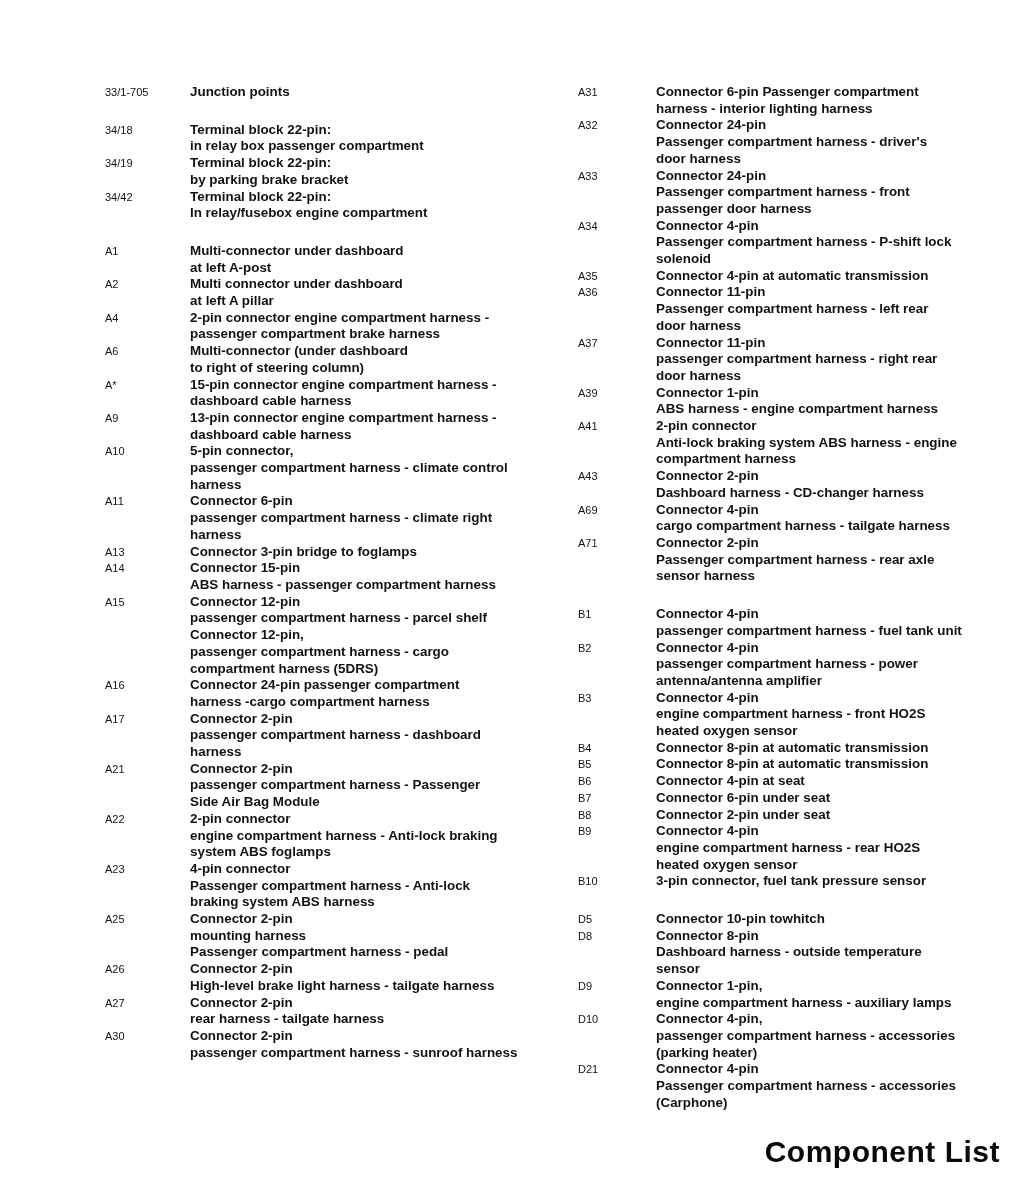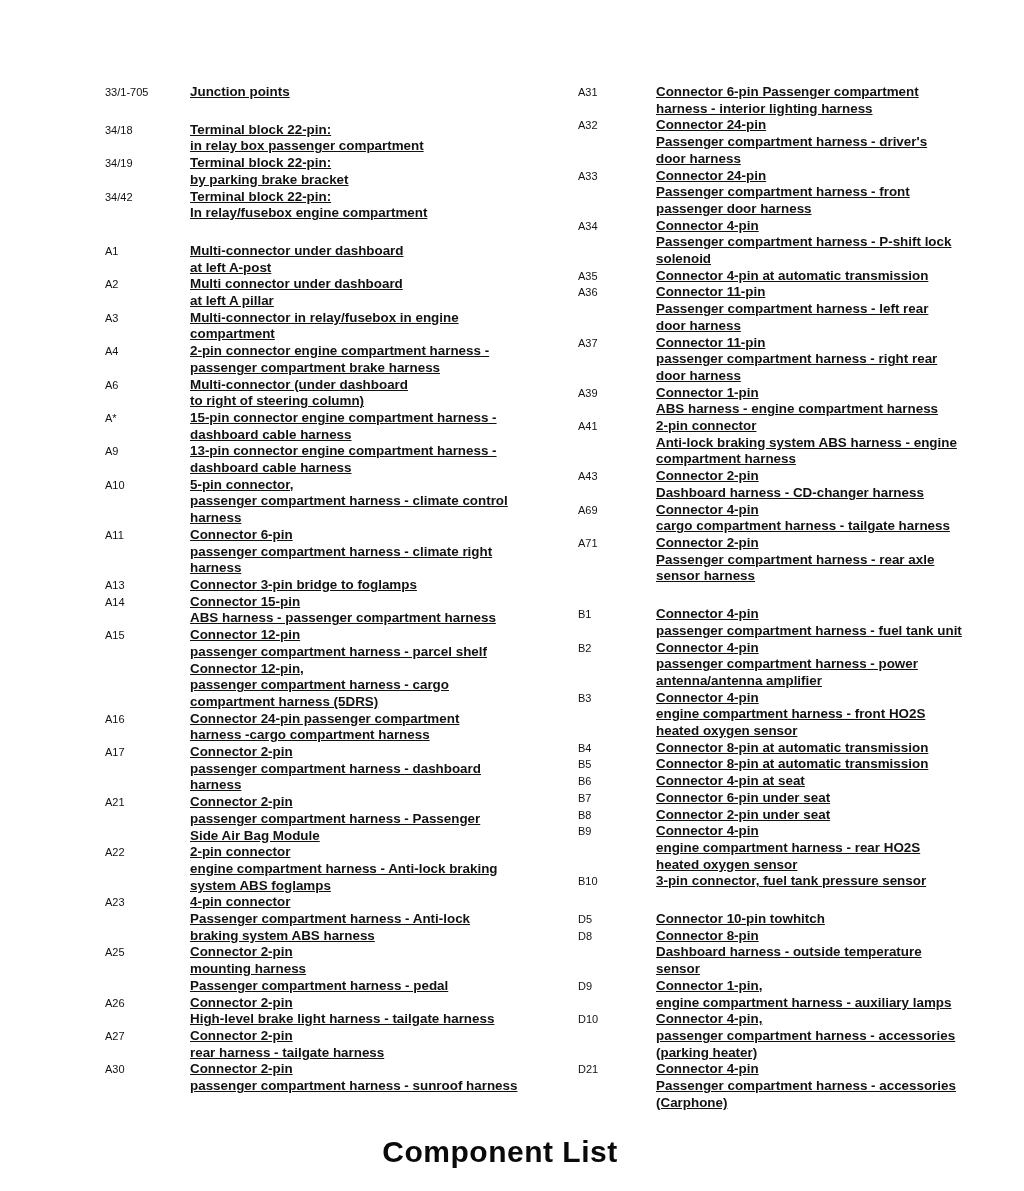--- a/index.html
+++ b/index.html
@@ -38,31 +38,31 @@
     align-items: flex-start;
   }
   .code {
     flex: 0 0 85px;
     font-size: 11px;
     line-height: 16.7px;
     font-weight: 400;
     white-space: nowrap;
   }
   .col-right .code { flex: 0 0 78px; }
-  .desc { flex: 1 1 auto; text-decoration: underline; }
+  .desc { flex: 1 1 auto; }
   .line {
     font-size: 13.4px;
     line-height: 16.7px;
     font-weight: 700;
     white-space: nowrap;
   }
   .title {
     margin: 24px 0 0 0;
     width: 1000px;
-    text-align: center;
+    text-align: right;
     font-size: 30px;
     font-weight: 700;
     letter-spacing: 0.5px;
     color: #0a0a0a;
   }
 </style>
 </head>
 <body>
 
 <div class="page">
@@ -108,27 +108,20 @@
             </div>
           </div>
           <div class="entry">
             <span class="code">A2</span>
             <div class="desc">
               <div class="line">Multi connector under dashboard</div>
               <div class="line">at left A pillar</div>
             </div>
           </div>
           <div class="entry">
-            <span class="code">A3</span>
-            <div class="desc">
-              <div class="line">Multi-connector in relay/fusebox in engine</div>
-              <div class="line">compartment</div>
-            </div>
-          </div>
-          <div class="entry">
             <span class="code">A4</span>
             <div class="desc">
               <div class="line">2-pin connector engine compartment harness -</div>
               <div class="line">passenger compartment brake harness</div>
             </div>
           </div>
           <div class="entry">
             <span class="code">A6</span>
             <div class="desc">
               <div class="line">Multi-connector (under dashboard</div>

